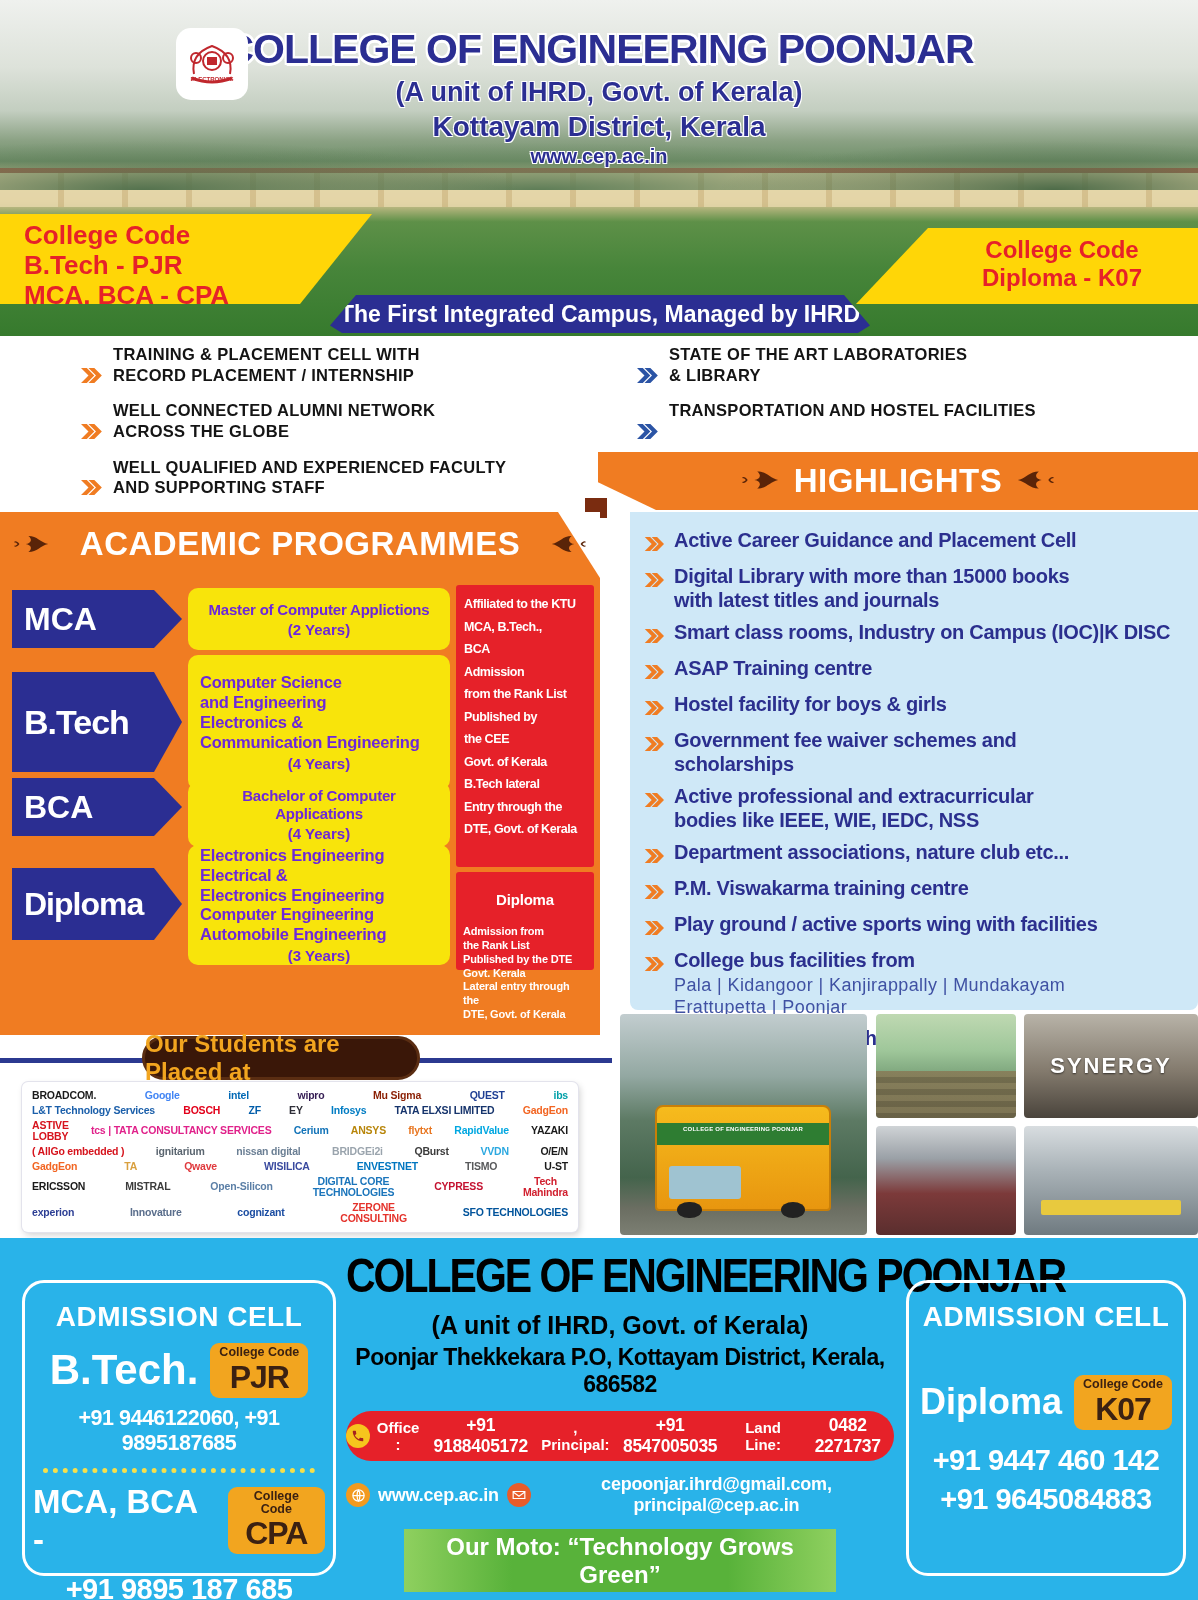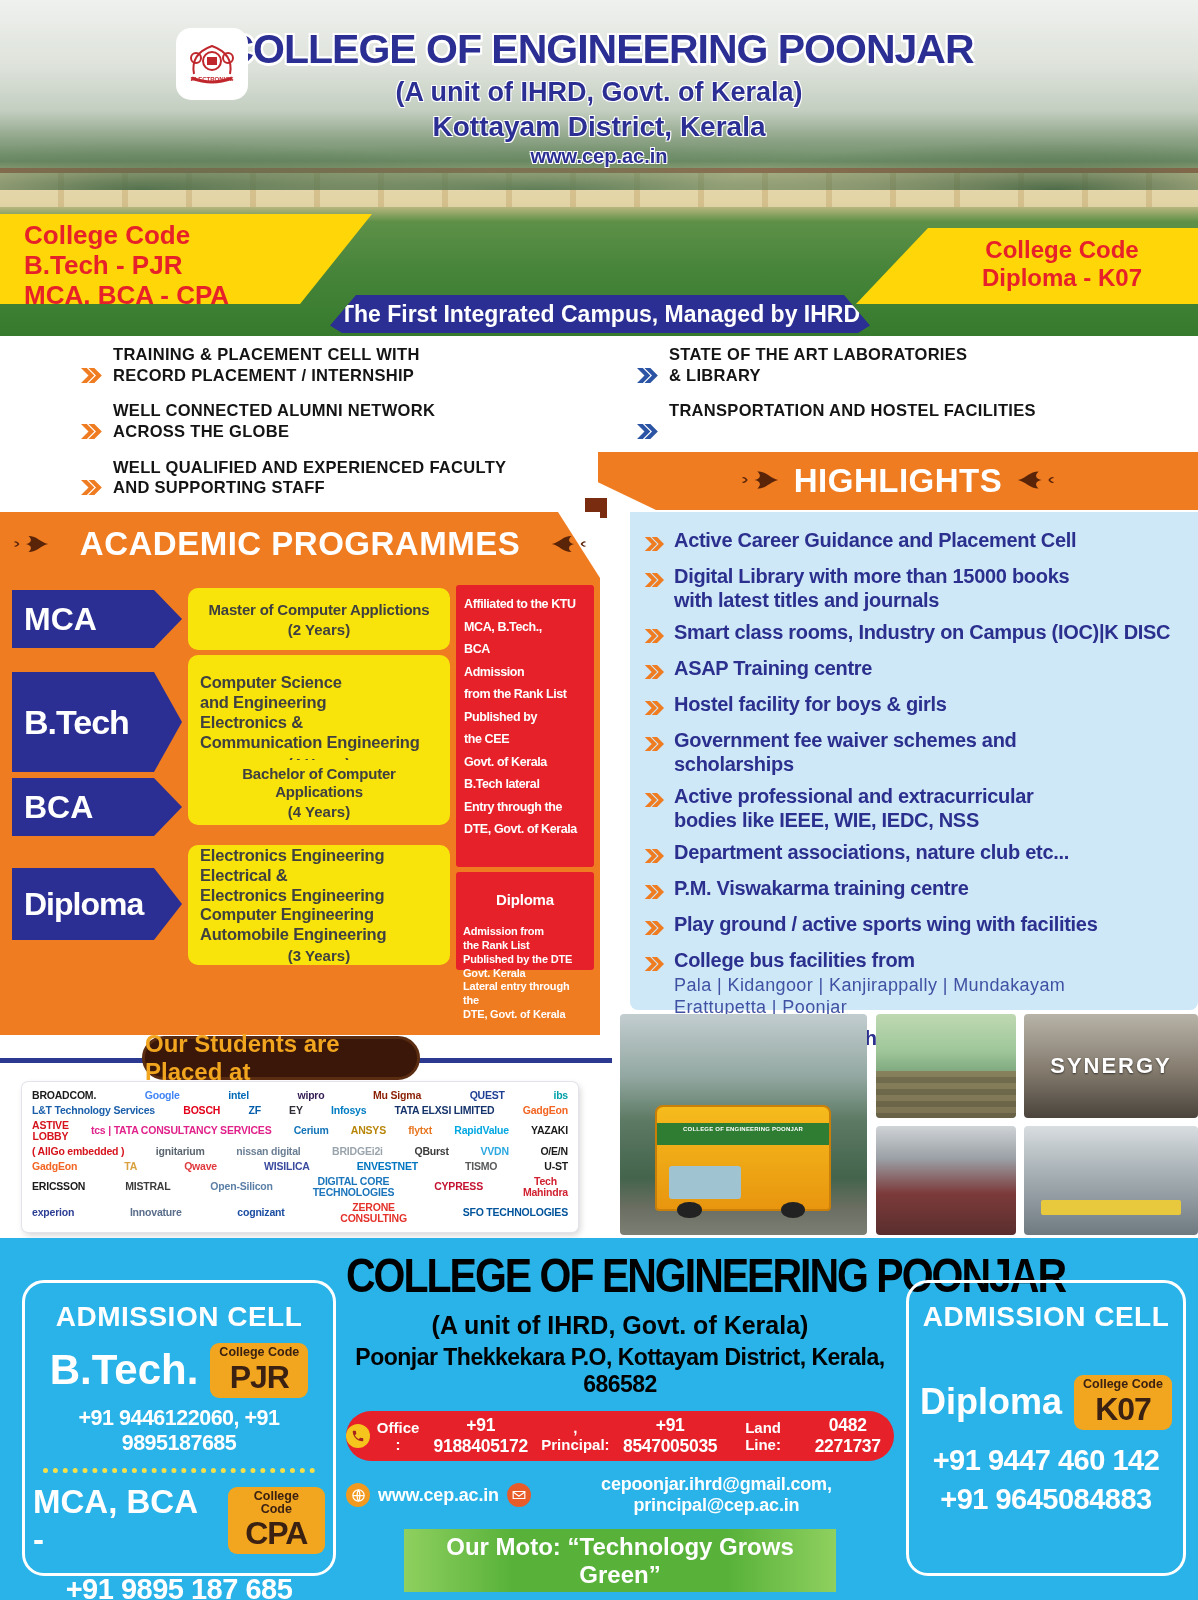--- a/index.html
+++ b/index.html
@@ -66,24 +66,24 @@
   .acad-head{height:64px;display:flex;align-items:center;justify-content:center;gap:30px;
     color:#fff;font-size:33px;font-weight:bold;letter-spacing:.5px;}
   .parrow{position:absolute;left:12px;width:170px;background:#2b2e92;color:#fff;font-weight:bold;
     display:flex;align-items:center;padding-left:12px;box-sizing:border-box;
     clip-path:polygon(0 0,calc(100% - 28px) 0,100% 50%,calc(100% - 28px) 100%,0 100%);}
   .pa1{top:78px;height:58px;font-size:32px;}
   .pa2{top:160px;height:100px;font-size:34px;letter-spacing:-1px;}
   .pa3{top:266px;height:58px;font-size:32px;}
   .pa4{top:356px;height:72px;font-size:32px;letter-spacing:-1px;}
   .ybox{position:absolute;left:188px;width:262px;background:#f8e40b;border-radius:10px;
-    color:#404040;font-weight:bold;box-sizing:border-box;padding:7px 12px;display:flex;
+    color:#6d28d9;font-weight:bold;box-sizing:border-box;padding:7px 12px;display:flex;
     flex-direction:column;justify-content:center;}
   .yb1{top:76px;height:62px;} .yb2{top:143px;height:135px;}
-  .yb3{top:248px;height:65px;} .yb4{top:333px;height:120px;}
+  .yb3{top:270px;height:65px;} .yb4{top:333px;height:120px;}
   .ybox .name{white-space:pre-line;font-size:16.5px;line-height:1.2;letter-spacing:-.2px;}
   .yb1 .name,.yb3 .name{text-align:center;font-size:15px;}
   .ybox .years{text-align:center;font-size:15px;margin-top:2px;}
   .rb{position:absolute;left:456px;width:138px;background:#e62129;color:#fff;font-weight:bold;
     border-radius:3px;box-sizing:border-box;white-space:pre-line;}
   .rb1{top:73px;height:282px;font-size:12.5px;line-height:1.8;letter-spacing:-.4px;padding:8px 8px;}
   .rb2{top:360px;height:98px;font-size:11px;line-height:1.25;letter-spacing:-.2px;padding:5px 7px;}
   .rb2 .rb-title{text-align:center;font-size:15px;margin-bottom:2px;}
   .merit{position:absolute;left:24px;top:462px;width:552px;height:56px;background:#2b3990;
     color:#fff;font-weight:bold;font-size:15px;line-height:1.5;text-align:center;white-space:pre-line;

